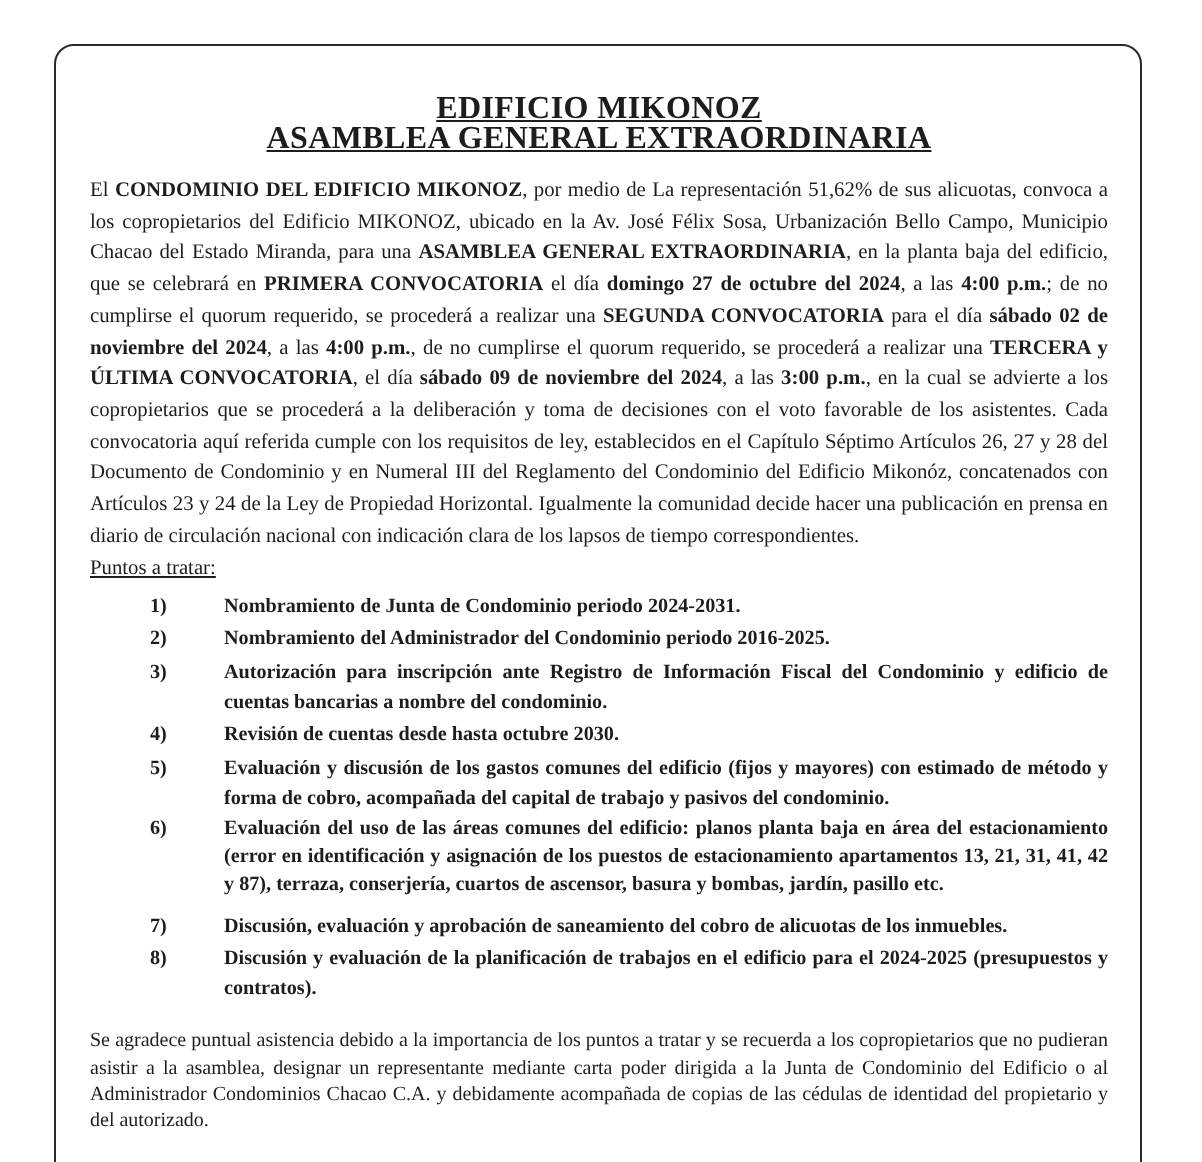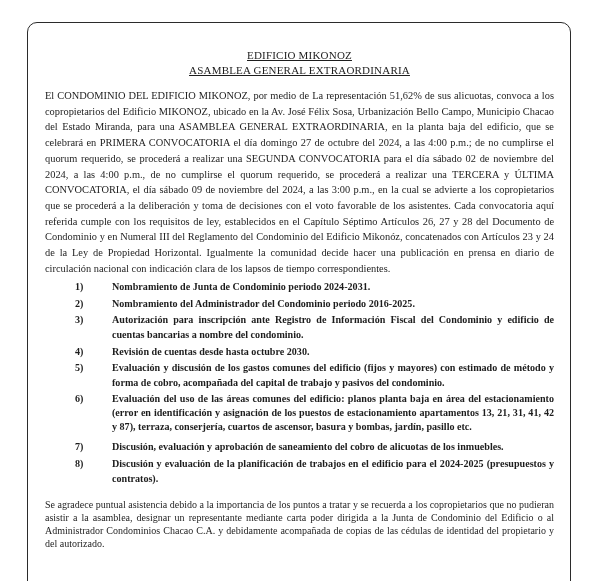--- a/index.html
+++ b/index.html
@@ -24,36 +24,36 @@
     height: 595px;            
     border: 1.6px solid var(--border, #2b2b2b);
     border-radius: 10px;
     box-sizing: border-box;
   }
   .content {
     padding: 25px 16px 0 17px;
   }
   .title-block {
     text-align: center;
-    font-weight: normal;
-    font-size: 11px;
+    font-weight: bold;
+    font-size: 16px;
     line-height: 14.5px;
     margin-bottom: 11px;
   }
   .title-line {
     text-decoration: underline;
     letter-spacing: 0.2px;
   }
   .intro {
     font-size: 10.4px;
     line-height: 15.7px;
     text-align: justify;
     margin: 0;
   }
-  .intro .b { font-weight: normal; }
+  .intro .b { font-weight: bold; }
   .agenda-label {
     font-size: 10.4px;
     line-height: 15.5px;
     text-decoration: underline;
     margin-top: 1px;
   }
   .agenda {
     margin: 3px 0 0 30px;
     font-weight: bold;
     font-size: 10.1px;
@@ -82,20 +82,23 @@
 <div class="frame">
   <div class="content">
 
     <div class="title-block">
       <div><span class="title-line">EDIFICIO MIKONOZ</span></div>
       <div><span class="title-line">ASAMBLEA GENERAL EXTRAORDINARIA</span></div>
     </div>
 
     <p class="intro"><span>El </span><span class="b">CONDOMINIO DEL EDIFICIO MIKONOZ</span><span>, por medio de La representación 51,62% de sus alicuotas, convoca a los copropietarios del Edificio MIKONOZ, ubicado en la Av. José Félix Sosa, Urbanización Bello Campo, Municipio Chacao del Estado Miranda, para una </span><span class="b">ASAMBLEA GENERAL EXTRAORDINARIA</span><span>, en la planta baja del edificio, que se celebrará en </span><span class="b">PRIMERA CONVOCATORIA</span><span> el día </span><span class="b">domingo 27 de octubre del 2024</span><span>, a las </span><span class="b">4:00 p.m.</span><span>; de no cumplirse el quorum requerido, se procederá a realizar una </span><span class="b">SEGUNDA CONVOCATORIA</span><span> para el día </span><span class="b">sábado 02 de noviembre del 2024</span><span>, a las </span><span class="b">4:00 p.m.</span><span>, de no cumplirse el quorum requerido, se procederá a realizar una </span><span class="b">TERCERA y ÚLTIMA CONVOCATORIA</span><span>, el día </span><span class="b">sábado 09 de noviembre del 2024</span><span>, a las </span><span class="b">3:00 p.m.</span><span>, en la cual se advierte a los copropietarios que se procederá a la deliberación y toma de decisiones con el voto favorable de los asistentes. Cada convocatoria aquí referida cumple con los requisitos de ley, establecidos en el Capítulo Séptimo Artículos 26, 27 y 28 del Documento de Condominio y en Numeral III del Reglamento del Condominio del Edificio Mikonóz, concatenados con Artículos 23 y 24 de la Ley de Propiedad Horizontal. Igualmente la comunidad decide hacer una publicación en prensa en diario de circulación nacional con indicación clara de los lapsos de tiempo correspondientes.</span></p>
 
+    <div class="agenda-label">
+      <span>Puntos a tratar:</span>
+    </div>
 
     <div class="agenda">
         <div class="agenda-row">
           <div class="agenda-num">1)</div>
           <div class="agenda-text">Nombramiento de Junta de Condominio periodo 2024-2031.</div>
         </div>
         <div class="agenda-row">
           <div class="agenda-num">2)</div>
           <div class="agenda-text">Nombramiento del Administrador del Condominio periodo 2016-2025.</div>
         </div>

